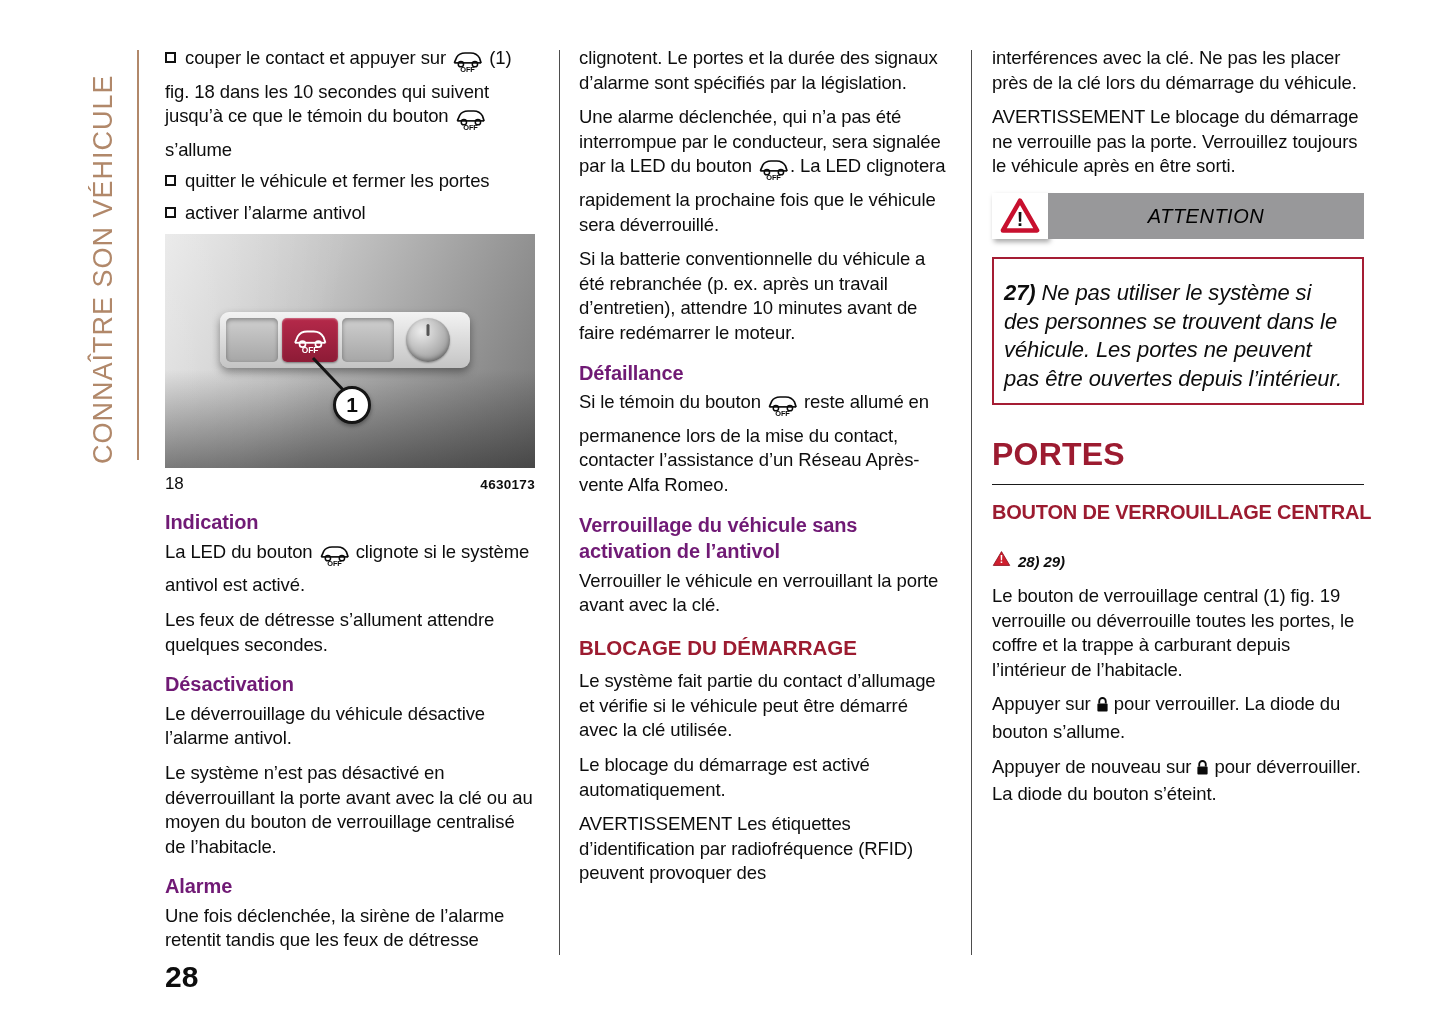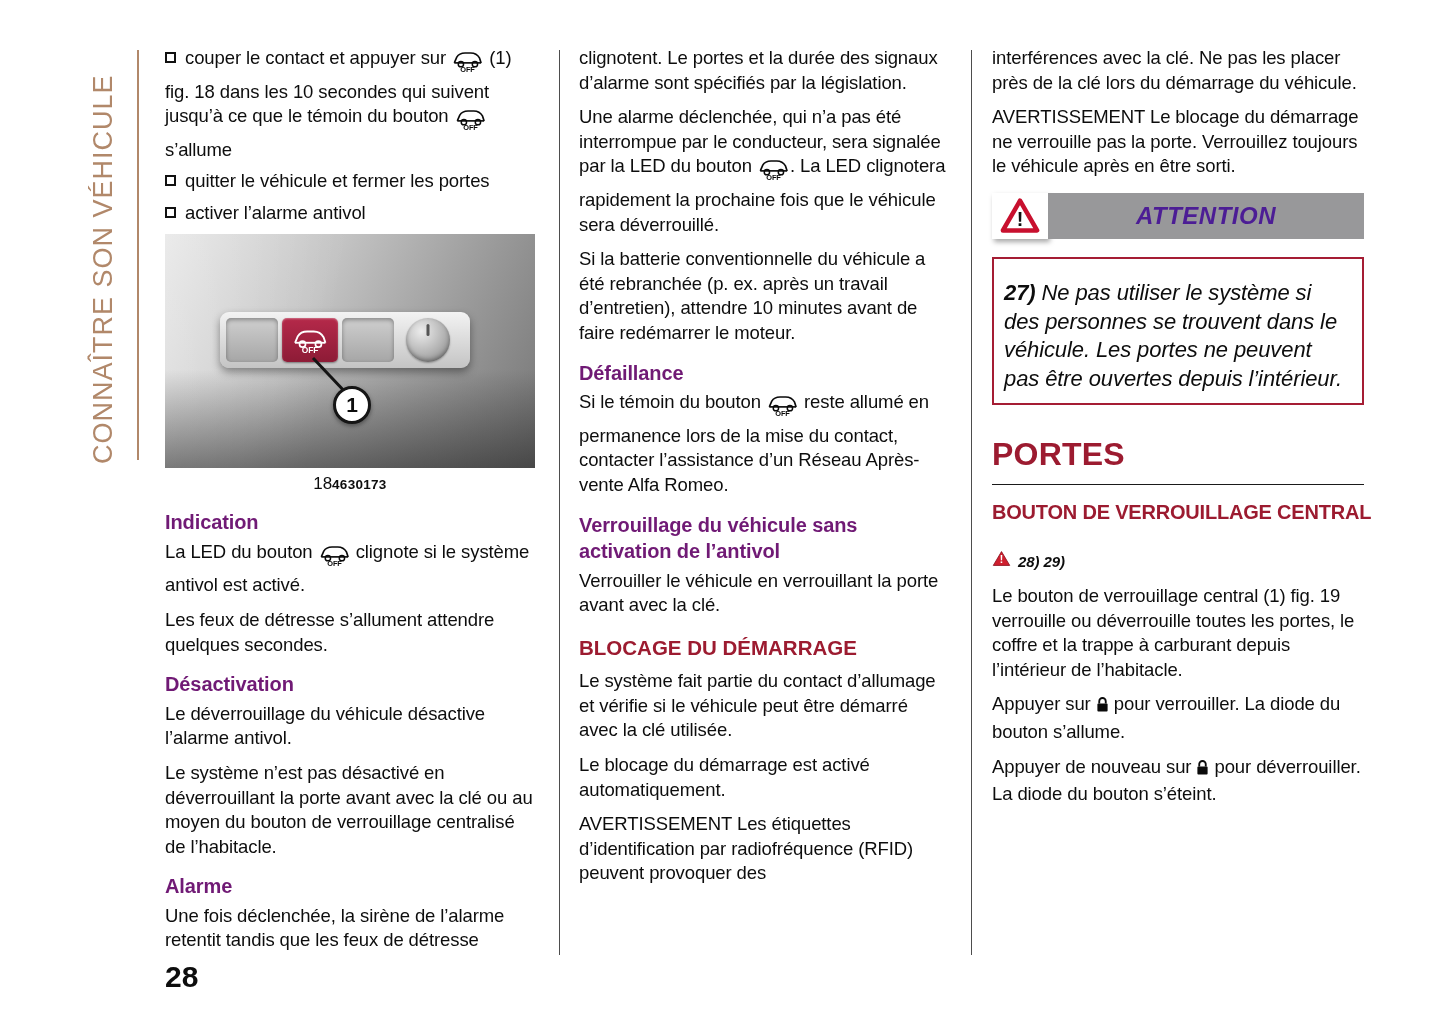--- a/index.html
+++ b/index.html
@@ -59,30 +59,30 @@
   .knob{ width:44px; height:44px; margin-left:8px; border-radius:50%; position:relative;
     background:radial-gradient(circle at 35% 30%, #ececec, #b3b3b3 55%, #7c7c7c);
     box-shadow:inset 0 -2px 4px rgba(0,0,0,.35), 0 1px 2px rgba(0,0,0,.3); }
   .knob::after{ content:""; position:absolute; left:50%; top:6px; width:3px; height:12px;
     background:#555; transform:translateX(-50%); border-radius:2px; }
   .callout-svg{ position:absolute; inset:0; z-index:3; pointer-events:none; }
   .callout{ position:absolute; z-index:4; left:168px; top:152px; width:38px; height:38px;
     border-radius:50%; background:#fff; border:3px solid #151515;
     display:flex; align-items:center; justify-content:center;
     font-size:21px; font-weight:bold; box-shadow:0 2px 4px rgba(0,0,0,.4); }
-  .figcap{ display:flex; justify-content:center; align-items:baseline; margin-top:5px; }
+  .figcap{ display:flex; justify-content:space-between; align-items:baseline; margin-top:5px; }
   .fig-num{ font-size:17px; }
   .fig-code{ font-size:13.5px; font-weight:bold; letter-spacing:.3px; }
 
   
   .attention{ display:flex; height:46px; margin:14px 0 18px 0; }
   .att-icon{ width:56px; height:46px; background:#fff; display:flex; align-items:center;
     justify-content:center; box-shadow:2px 3px 5px rgba(0,0,0,.35); }
   .att-bar{ flex:1; background:#98989a; display:flex; align-items:center; justify-content:center; }
-  .att-text{ color:#4c1d95; font-weight:bold; font-style:italic; font-size:24px; letter-spacing:.5px; }
+  .att-text{ color:#000000; font-weight:normal; font-style:italic; font-size:20px; letter-spacing:.5px; }
 
   
   .note{ border:2px solid #a51d34; padding:20px 10px 10px 10px; font-style:italic;
     font-size:22px; line-height:1.3; margin-bottom:28px; }
   .note-num{ font-weight:bold; }
 
   
   .portes{ font-size:32px; font-weight:bold; color:#9c1b30; padding-bottom:8px;
     border-bottom:1px solid #1a1a1a; margin-bottom:14px; letter-spacing:.2px; }
   .h-big{ font-size:20px; font-weight:bold; color:#9c1b30; margin-bottom:24px; letter-spacing:-0.2px; white-space:nowrap; }

